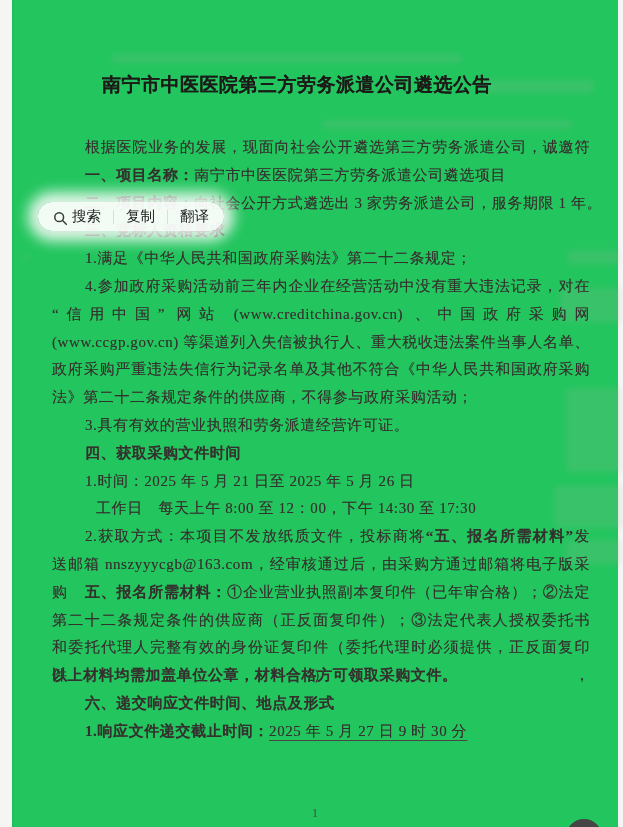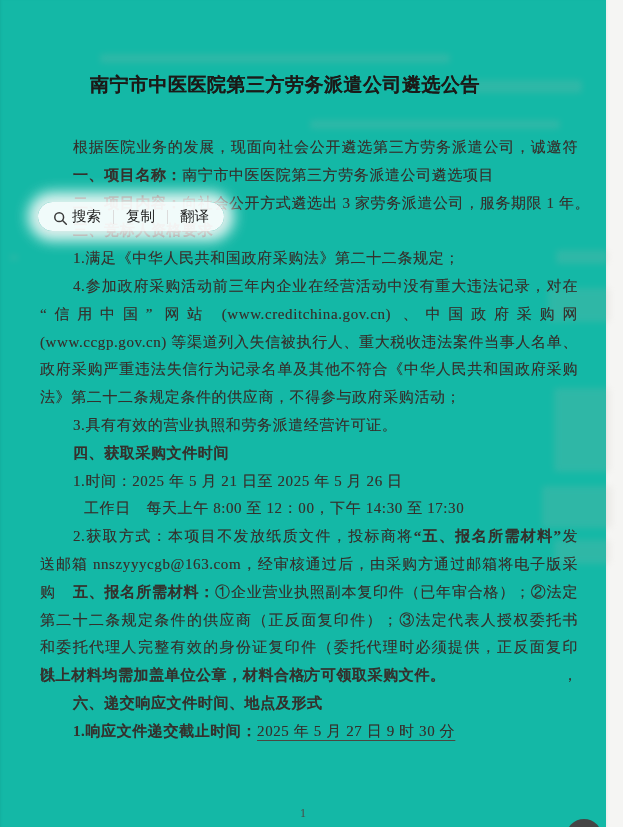--- a/index.html
+++ b/index.html
@@ -2,22 +2,22 @@
 <html><head>
 <meta charset="utf-8">
 <style>
   html,body{margin:0;padding:0;}
   body{
     width:623px;height:827px;position:relative;overflow:hidden;
     background:#f5f5f3;
     font-family:"Liberation Serif","DejaVu Serif",serif;
   }
   .page{
-    position:absolute;left:0;top:0;width:606px;height:827px;
-    background:#14b8a6;
+    position:absolute;left:12px;top:0;width:606px;height:827px;
+    background:#22c55e;
     box-shadow:inset 2px 0 3px -2px rgba(0,0,0,0.10), 1px 0 2px rgba(0,0,0,0.04);
   }
   .doc-title{
     position:absolute;left:40px;top:72px;width:538px;
     text-align:center;transform:translateX(-24px);
     font-size:19px;font-weight:bold;color:#1b1a18;
     letter-spacing:0.5px;
     text-shadow:0 0 0.5px rgba(30,28,25,0.8);
   }
   .doc-body{

